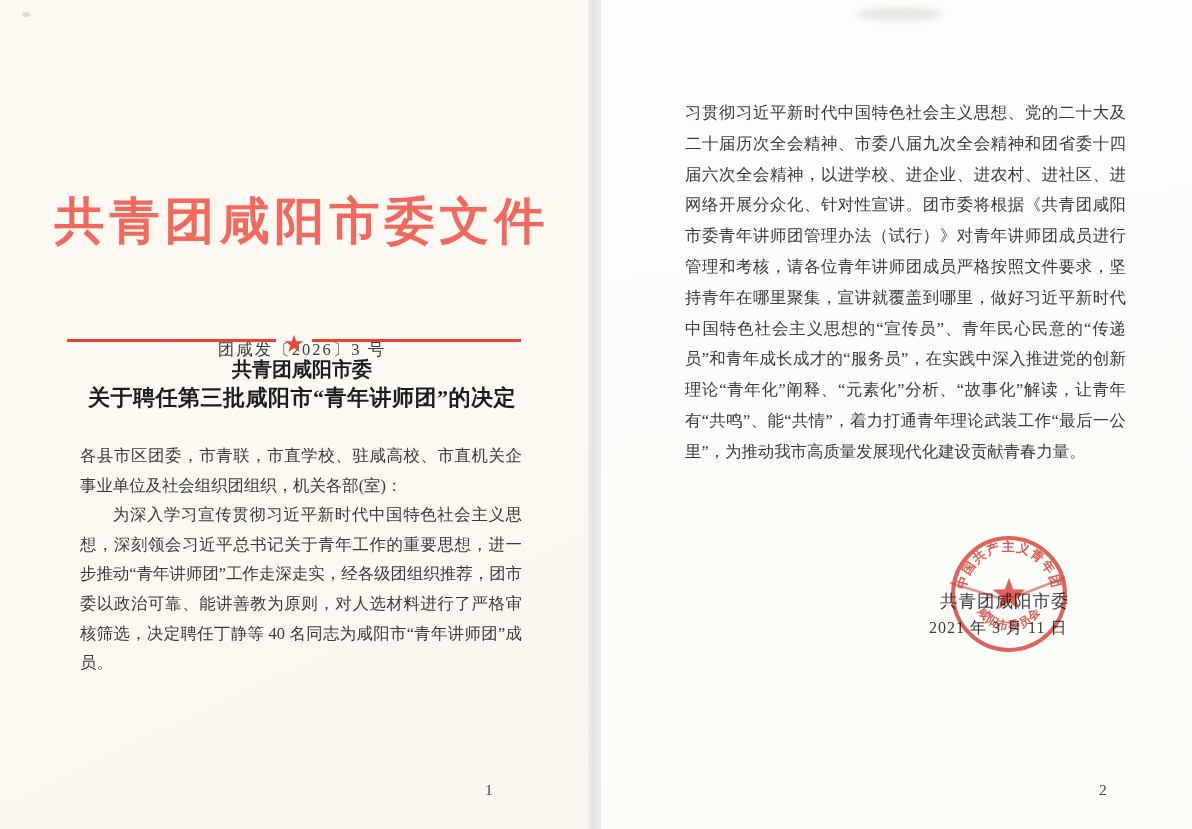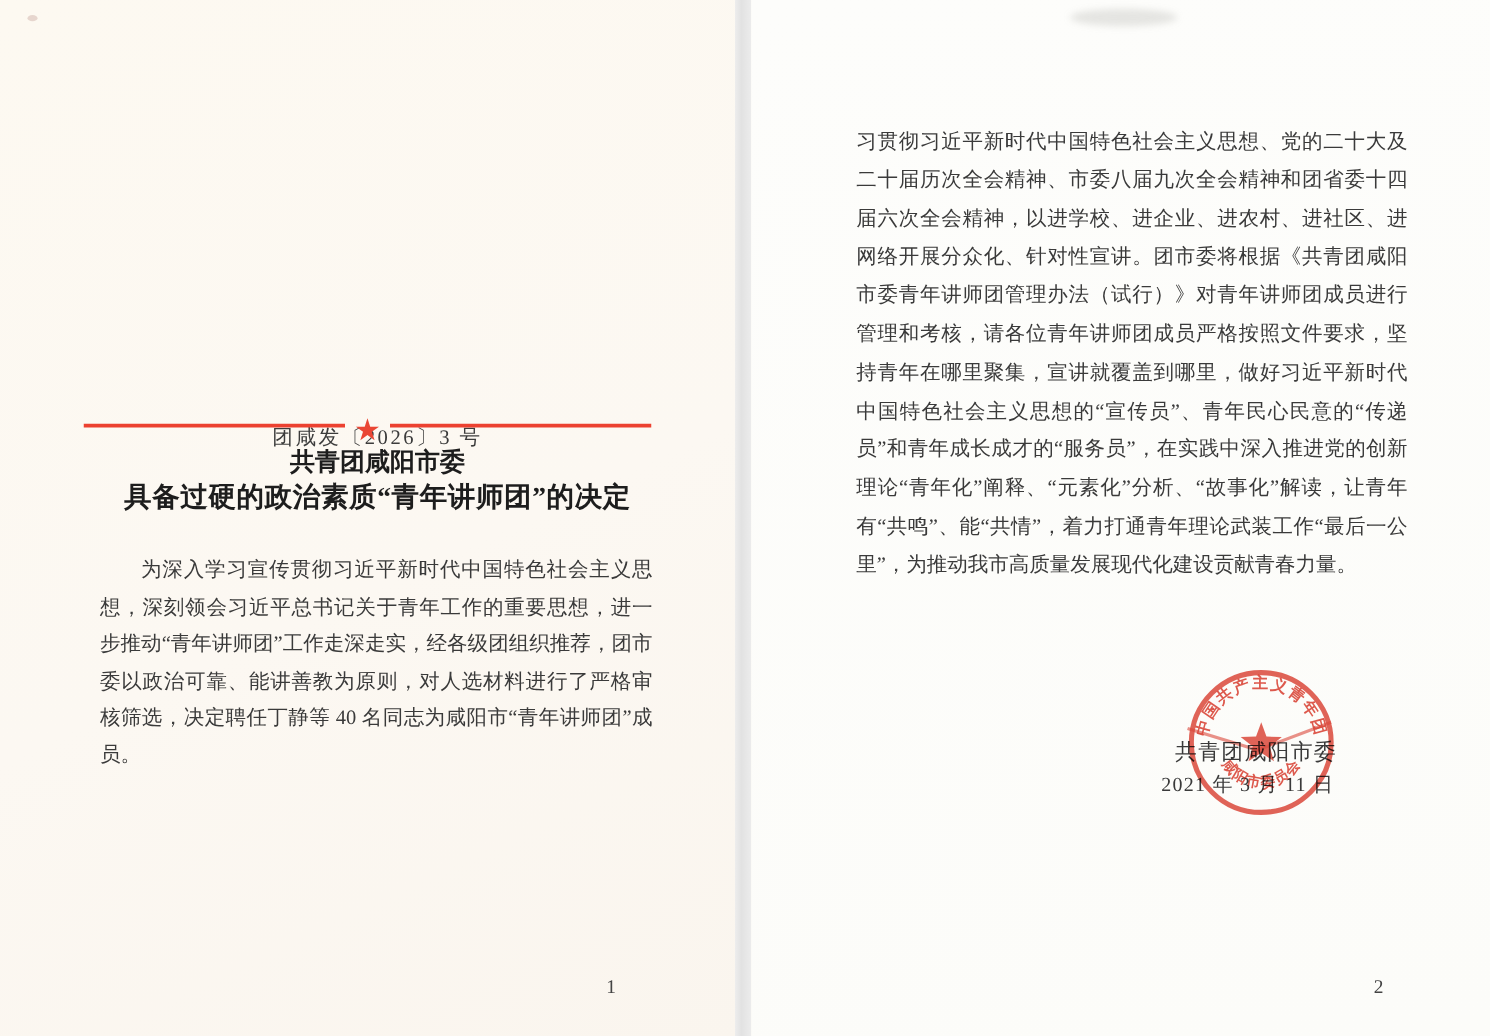--- a/index.html
+++ b/index.html
@@ -91,33 +91,35 @@
   .pn2 { left: 498px; }
 </style>
 </head>
 <body>
 
 <div class="canvas">
 
   <div class="page page1">
     <div class="corner-mark"></div>
 
+    <div class="letterhead">共青团咸阳市委文件</div>
 
     <div class="docnum">团咸发〔2026〕3 号</div>
 
     <div class="rule">
       <span class="seg"></span>
       <span class="star">★</span>
       <span class="seg"></span>
     </div>
 
     <div class="title1">共青团咸阳市委</div>
-    <div class="title2">具备过硬的政治素质“青年讲师团”的决定</div>
+    <div class="title2">关于聘任第三批咸阳市“青年讲师团”的决定</div>
 
     <div class="body1">
+      <p class="noindent">各县市区团委，市青联，市直学校、驻咸高校、市直机关企事业单位及社会组织团组织，机关各部(室)：</p>
       <p>为深入学习宣传贯彻习近平新时代中国特色社会主义思想，深刻领会习近平总书记关于青年工作的重要思想，进一步推动“青年讲师团”工作走深走实，经各级团组织推荐，团市委以政治可靠、能讲善教为原则，对人选材料进行了严格审核筛选，决定聘任丁静等 40 名同志为咸阳市“青年讲师团”成员。</p>
     </div>
 
     <div class="pagenum pn1">1</div>
   </div>
 
   <div class="divider"></div>
 
   <div class="page page2">
     <div class="smudge"></div>

